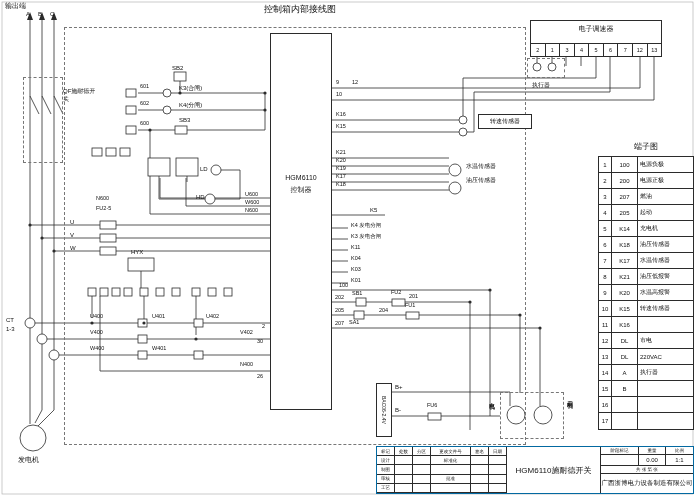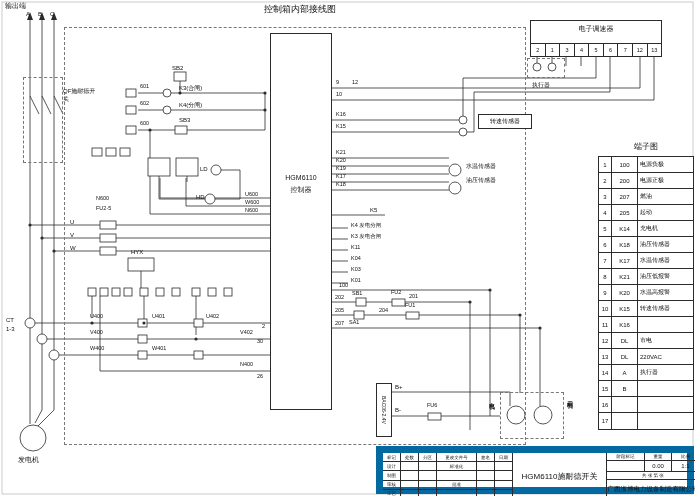--- a/index.html
+++ b/index.html
@@ -37,21 +37,21 @@
   #tt-title{position:absolute;left:598px;top:141px;width:96px;text-align:center;font-size:8px;z-index:6;}
   #terminal-table{position:absolute;left:598px;top:156px;width:96px;background:#fff;z-index:3;
                   border:1px solid #2b2b2b;box-sizing:border-box;}
   .trow{display:flex;height:16px;border-bottom:1px solid #2b2b2b;box-sizing:border-box;}
   .trow:last-child{border-bottom:none;}
   .tcell{box-sizing:border-box;font-size:6px;display:flex;align-items:center;overflow:hidden;}
   .tc0{width:13px;justify-content:center;border-right:1px solid #2b2b2b;}
   .tc1{width:26px;justify-content:center;border-right:1px solid #2b2b2b;}
   .tc2{width:55px;padding-left:2px;}
 
-  #titleblock{position:absolute;left:376px;top:446px;width:318px;height:48px;border:7px solid #0369a1;
+  #titleblock{position:absolute;left:376px;top:446px;width:318px;height:48px;border:1px solid #0369a1;
               box-sizing:border-box;background:#fff;z-index:3;}
   .tb-abs{position:absolute;box-sizing:border-box;}
   #rev-headers{left:0;top:0;width:130px;height:9px;display:flex;}
   #sig-rows{left:0;top:9px;width:130px;}
   .tbrow{display:flex;width:130px;height:9.25px;}
   .tbcell{box-sizing:border-box;border-right:1px solid #2b2b2b;border-bottom:1px solid #2b2b2b;
           display:flex;align-items:center;justify-content:center;font-size:4.5px;overflow:hidden;white-space:nowrap;}
   .w0{width:18px}.w1{width:18px}.w2{width:18px}.w3{width:40px}.w4{width:18px}.w5{width:18px}
   #tb-title{left:130px;top:0;width:94px;height:46px;border-right:1px solid #2b2b2b;display:flex;
             align-items:center;justify-content:center;font-size:8px;white-space:nowrap;}

